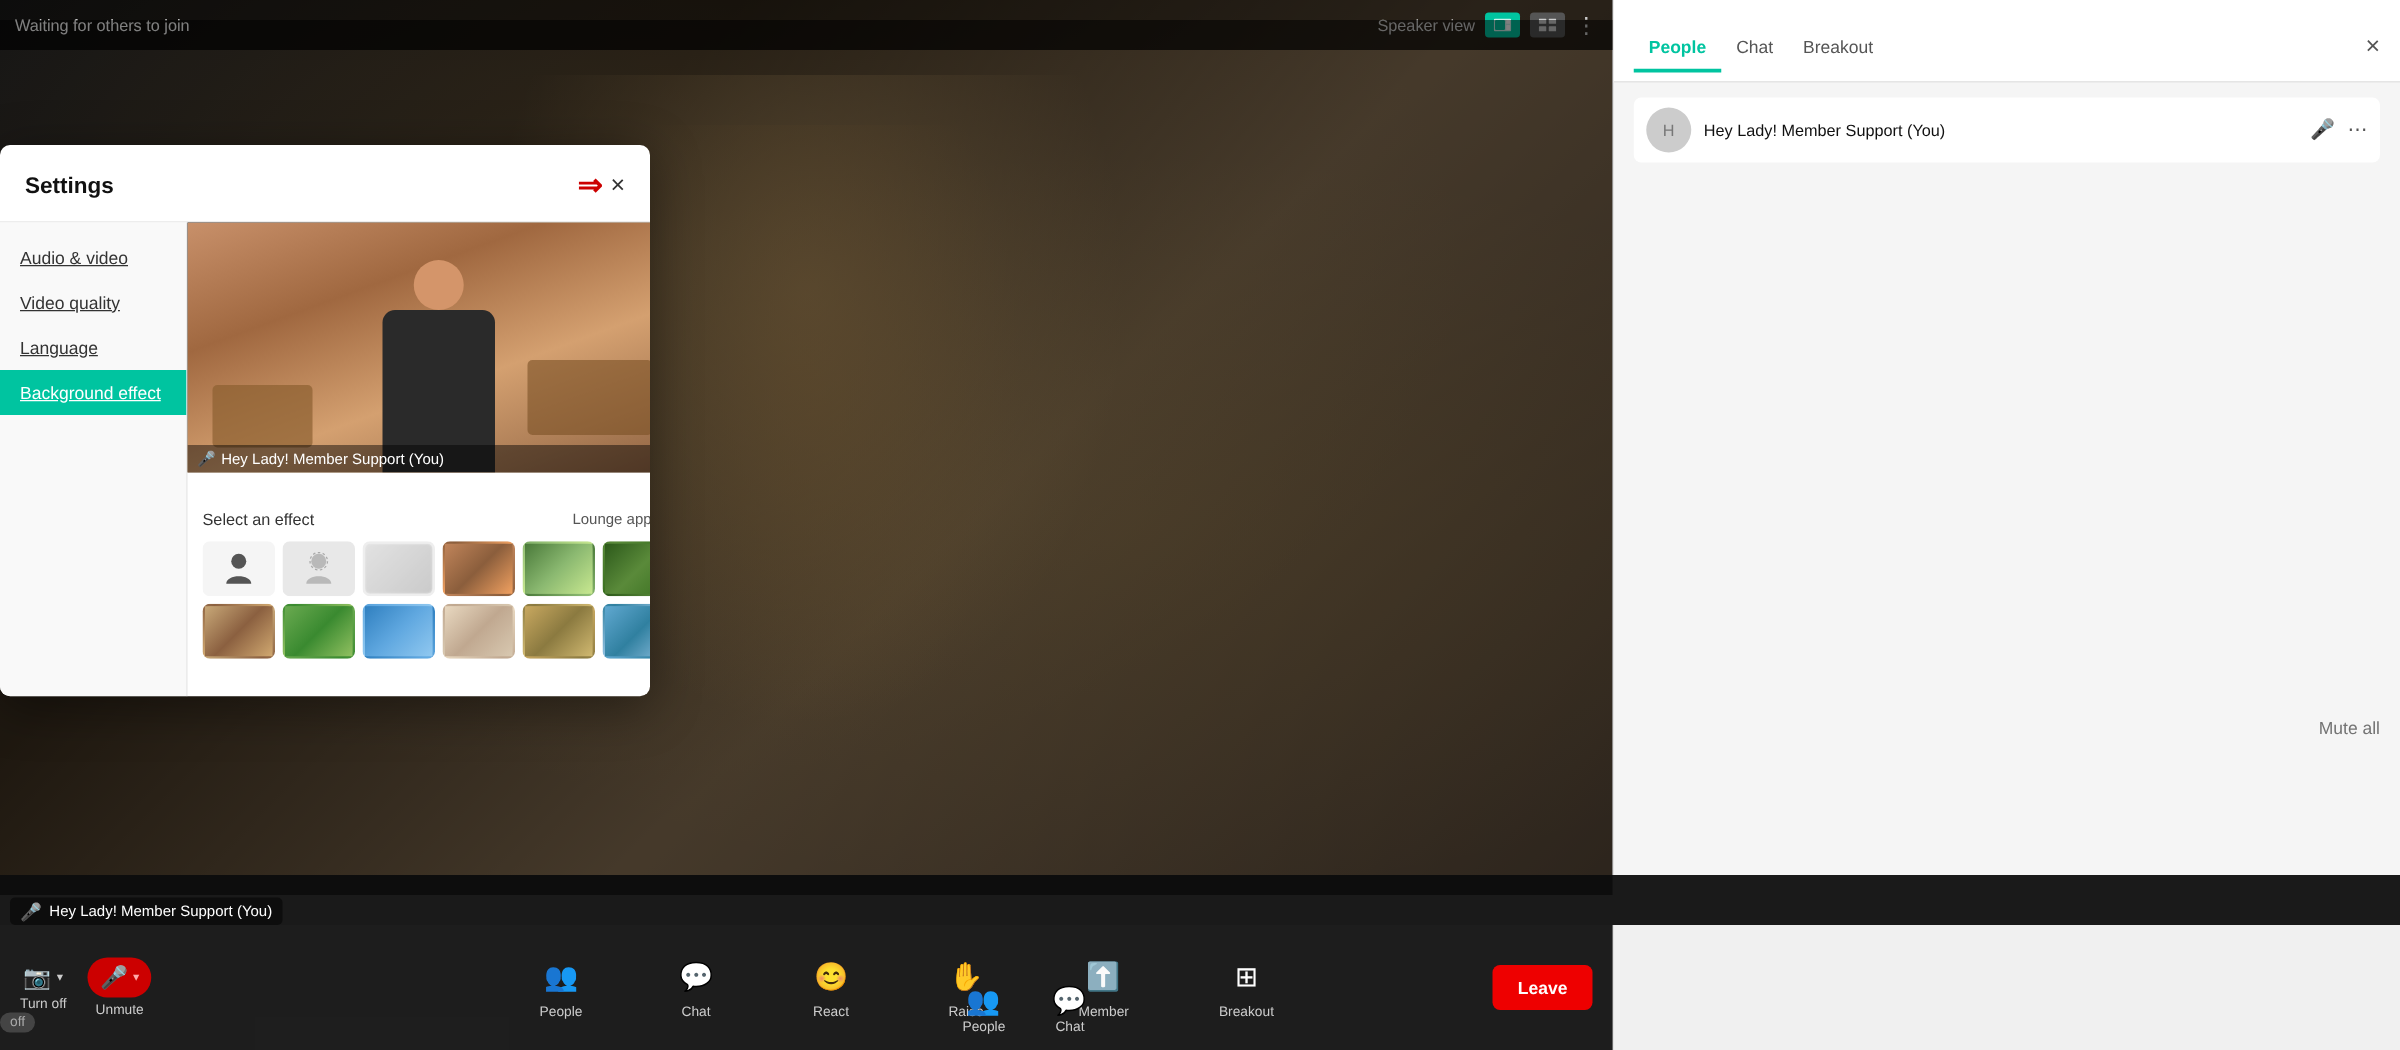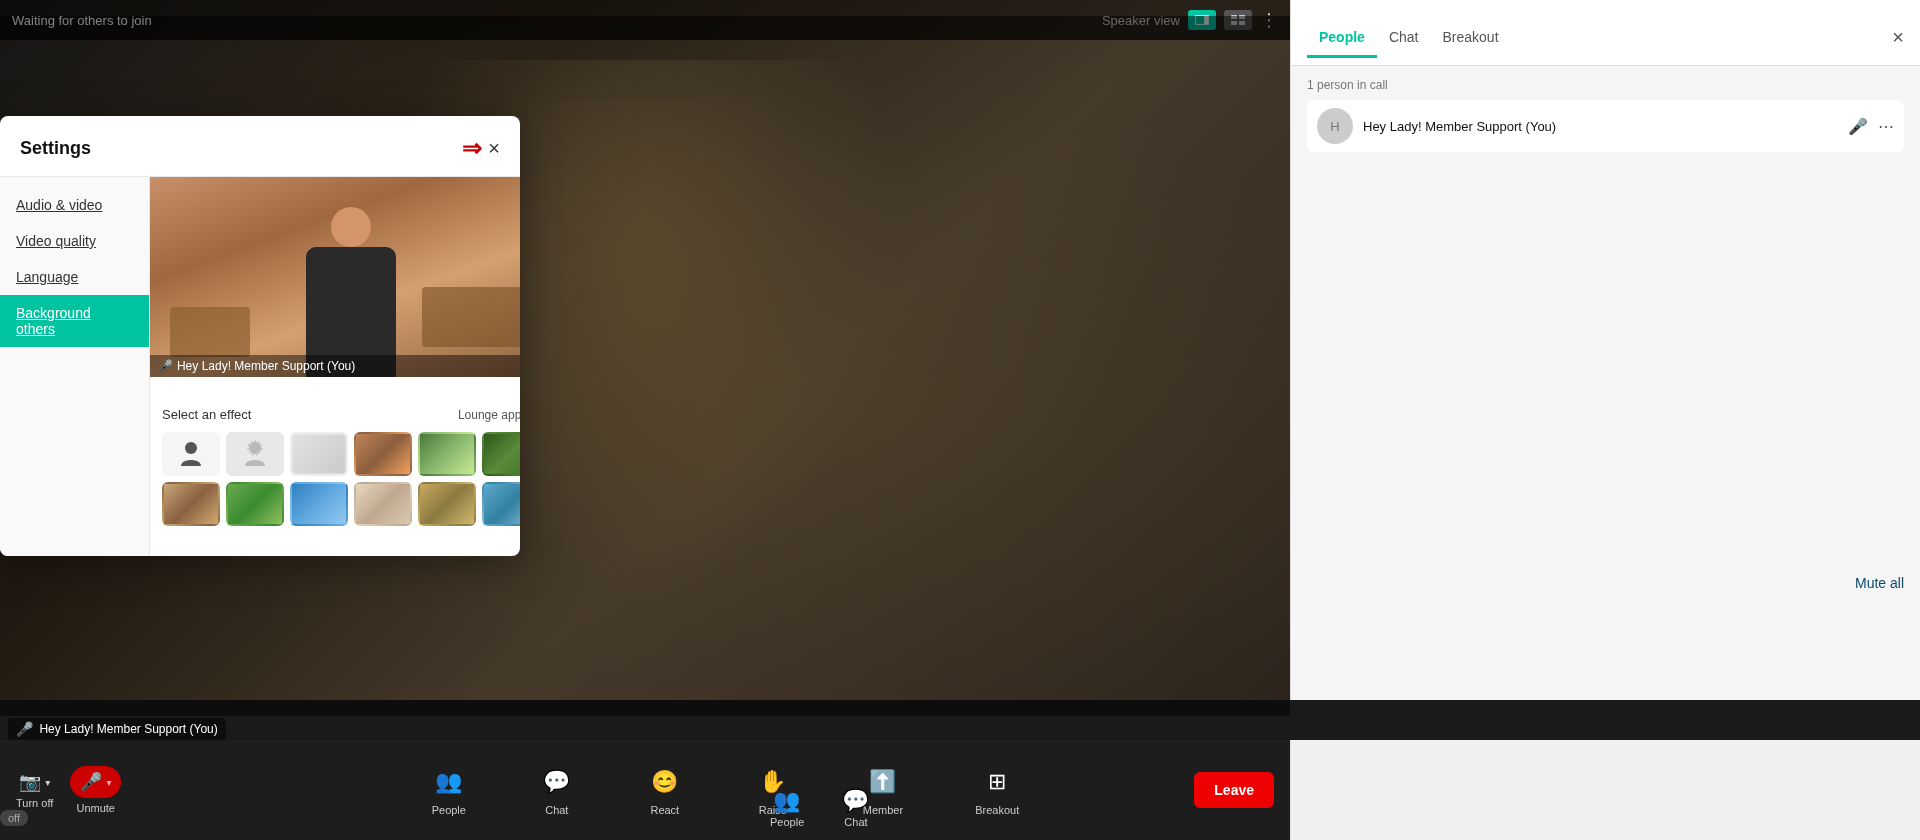--- a/index.html
+++ b/index.html
@@ -500,21 +500,21 @@
         <button id="close-btn" style="font-size:20px;color:#333;background:none;border:none;cursor:pointer;">×</button>
       </div>
     </div>
 
     <div id="modal-body">
 
       <div id="settings-nav">
         <div class="nav-item">Audio &amp; video</div>
         <div class="nav-item">Video quality</div>
         <div class="nav-item">Language</div>
-        <div class="nav-item active">Background others</div>
+        <div class="nav-item active">Background effect</div>
       </div>
 
       <div id="settings-content">
 
         <div id="video-preview">
 
           <div style="position:absolute;inset:0;background:linear-gradient(160deg,#c8906a 0%,#a06840 30%,#d4a070 60%,#8B6040 100%);"></div>
 
           <div style="position:absolute;bottom:20px;left:20px;width:80px;height:50px;background:#8B6030;border-radius:4px;opacity:0.7;"></div>
           <div style="position:absolute;bottom:30px;right:30px;width:100px;height:60px;background:#7a5025;border-radius:4px;opacity:0.6;"></div>
@@ -588,32 +588,31 @@
 </div>
 
 <div id="right-sidebar">
   <div id="sidebar-tabs">
     <div class="sidebar-tab active">People</div>
     <div class="sidebar-tab">Chat</div>
     <div class="sidebar-tab">Breakout</div>
     <button id="sidebar-close" style="margin-left:auto;font-size:20px;color:#555;background:none;border:none;cursor:pointer;">×</button>
   </div>
   <div id="sidebar-content">
-    <div id="in-call-label">1 person in call</div>
     <div id="participant-row">
       <div id="participant-avatar">
         <span style="font-size:13px;color:#777;">H</span>
       </div>
       <span id="participant-name">Hey Lady! Member Support (You)</span>
       <button class="p-action-btn" style="color:#ff3333;">🎤</button>
       <button class="p-action-btn">⋯</button>
     </div>
   </div>
   <div style="position:absolute;bottom:108px;right:16px;">
-    <button style="background:none;border:none;cursor:pointer;font-size:14px;font-weight:500;color:#0c4a6e;">Mute all</button>
+    <button style="background:none;border:none;cursor:pointer;font-size:14px;font-weight:500;color:#737373;">Mute all</button>
   </div>
 </div>
 
 <div id="bottom-toolbar">
 
   <div id="turn-off-group">
     <div id="turn-off-inner">
       <div style="display:flex;align-items:center;gap:4px;cursor:pointer;">
         <span style="font-size:18px;color:#fff;">📷</span>
         <span style="font-size:10px;color:#ccc;">▾</span>

